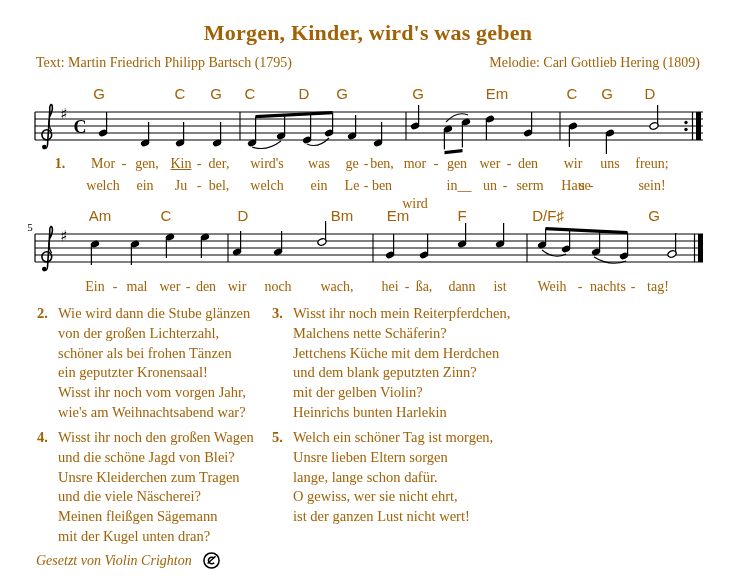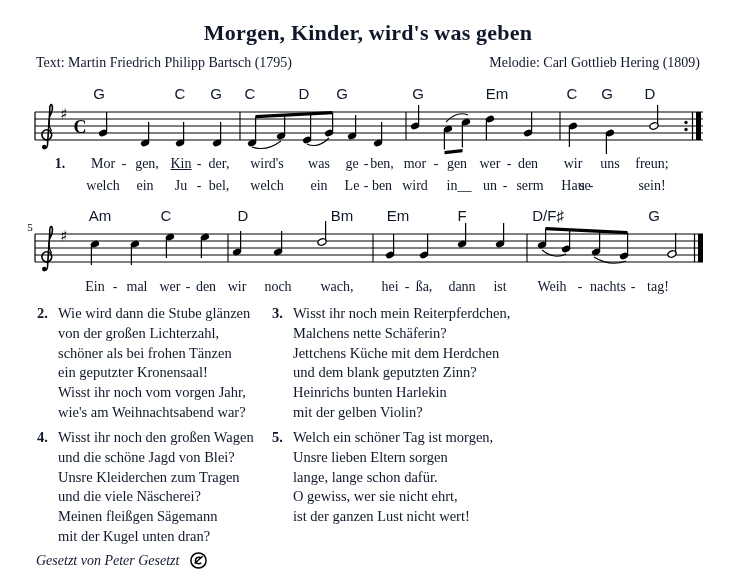--- a/index.html
+++ b/index.html
@@ -1,16 +1,16 @@
 <!DOCTYPE html>
 <html><head>
 <meta charset="utf-8">
 <style>
   html,body{margin:0;padding:0;background:#e8e8e8;}
-  .page{position:relative;width:736px;height:584px;background:#ffffff;color:#0f172a;
+  .page{position:relative;width:736px;height:584px;background:#ffffff;color:#a16207;
         font-family:"Liberation Serif", serif;overflow:hidden;margin:0 auto;}
   .abs{position:absolute;}
   .title{top:20px;left:0;width:736px;text-align:center;font-size:22px;font-weight:bold;letter-spacing:.2px;}
   .credit{top:55px;font-size:14px;}
   .credit.left{left:36px;}
   .credit.right{right:36px;}
   .chord{position:absolute;transform:translateX(-50%);
          font-family:"Liberation Sans","DejaVu Sans",sans-serif;font-size:15px;white-space:nowrap;}
   .syl{position:absolute;transform:translateX(-50%);font-size:14px;white-space:nowrap;}
   .syl.num{font-weight:bold;}
@@ -261,21 +261,21 @@
       <span class="syl" style="left: 103px; top: 178px;">welch</span>
       <span class="syl" style="left: 145px; top: 178px;">ein</span>
       <span class="syl" style="left: 181px; top: 178px;">Ju</span>
       <span class="syl" style="left: 199px; top: 178px;">-</span>
       <span class="syl" style="left: 219px; top: 178px;">bel,</span>
       <span class="syl" style="left: 267px; top: 178px;">welch</span>
       <span class="syl" style="left: 319px; top: 178px;">ein</span>
       <span class="syl" style="left: 352px; top: 178px;">Le</span>
       <span class="syl" style="left: 366px; top: 178px;">-</span>
       <span class="syl" style="left: 382px; top: 178px;">ben</span>
-      <span class="syl" style="left: 415px; top: 178px;">wird</span>
+      <span class="syl" style="left: 415px; top: 196px;">wird</span>
       <span class="syl" style="left: 459px; top: 178px;">in__</span>
       <span class="syl" style="left: 490px; top: 178px;">un</span>
       <span class="syl" style="left: 505px; top: 178px;">-</span>
       <span class="syl" style="left: 530px; top: 178px;">serm</span>
       <span class="syl" style="left: 573px; top: 178px;">Hau</span>
       <span class="syl" style="left: 591px; top: 178px;">-</span>
       <span class="syl" style="left: 585px; top: 178px;">se</span>
       <span class="syl" style="left: 652px; top: 178px;">sein!</span>
       <span class="chord" style="left: 100px; top: 207px;">Am</span>
       <span class="chord" style="left: 166px; top: 207px;">C</span>
@@ -314,22 +314,22 @@
         <div>ein geputzter Kronensaal!</div>
         <div>Wisst ihr noch vom vorgen Jahr,</div>
         <div>wie's am Weihnachtsabend war?</div>
       </div>
       <div class="verse" style="left: 293px; top: 304px;">
         <b class="vnum">3.</b>
         <div>Wisst ihr noch mein Reiterpferdchen,</div>
         <div>Malchens nette Schäferin?</div>
         <div>Jettchens Küche mit dem Herdchen</div>
         <div>und dem blank geputzten Zinn?</div>
+        <div>mit der gelben Violin?</div>
         <div>Heinrichs bunten Harlekin</div>
-        <div>mit der gelben Violin?</div>
       </div>
       <div class="verse" style="left: 58px; top: 428px;">
         <b class="vnum">4.</b>
         <div>Wisst ihr noch den großen Wagen</div>
         <div>und die schöne Jagd von Blei?</div>
         <div>Unsre Kleiderchen zum Tragen</div>
         <div>und die viele Näscherei?</div>
         <div>Meinen fleißgen Sägemann</div>
         <div>mit der Kugel unten dran?</div>
       </div>
@@ -337,20 +337,20 @@
         <b class="vnum">5.</b>
         <div>Welch ein schöner Tag ist morgen,</div>
         <div>Unsre lieben Eltern sorgen</div>
         <div>lange, lange schon dafür.</div>
         <div>O gewiss, wer sie nicht ehrt,</div>
         <div>ist der ganzen Lust nicht wert!</div>
       </div>
     </div>
 
   <div class="footer">
-    <span>Gesetzt von Peter Gesetzt</span>
+    <span>Gesetzt von Violin Crighton</span>
     <svg width="19" height="19" viewBox="0 0 19 19">
       <circle cx="9.5" cy="9.5" r="7.6" fill="none" stroke="#000" stroke-width="1.5"></circle>
       <path d="M 12.2,7.3 A 3.3,3.3 0 1 0 12.2,11.7" fill="none" stroke="#000" stroke-width="1.5"></path>
       <path d="M 13.6,5.2 L 5.6,12.6" stroke="#000" stroke-width="1.4"></path>
     </svg>
   </div>
 </div>
 
 </body></html>

